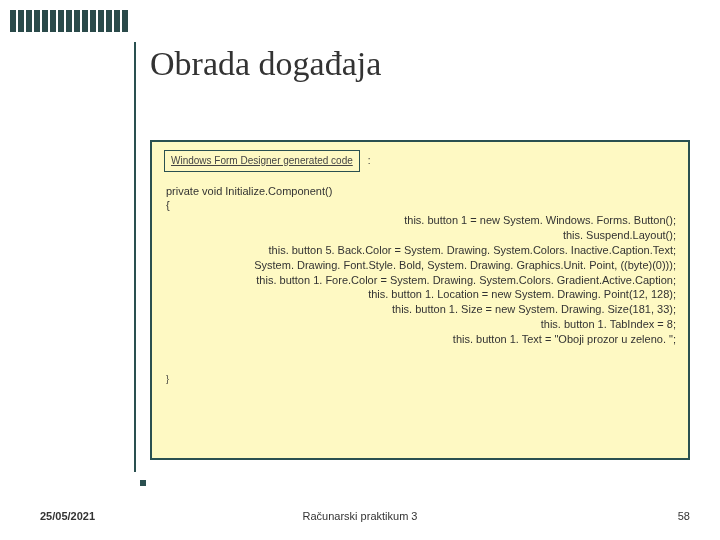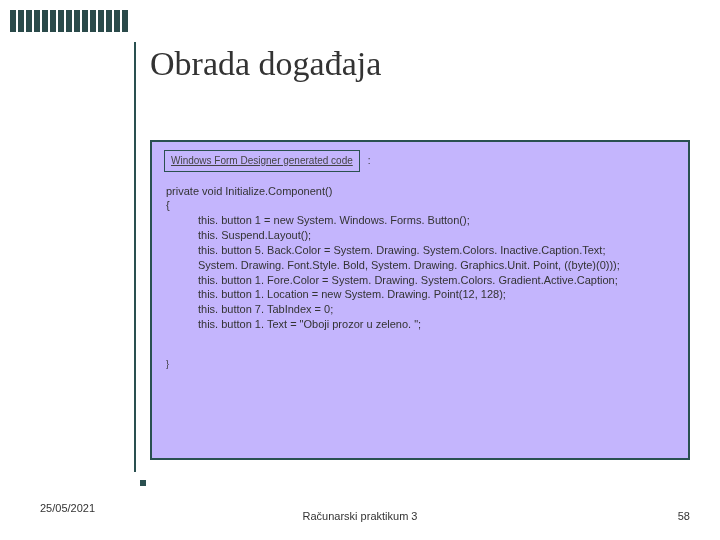--- a/index.html
+++ b/index.html
@@ -39,21 +39,21 @@
     font-weight: 400;
     color: #333;
     font-family: "Times New Roman", serif;
   }
   .code-box {
     position: absolute;
     left: 150px;
     top: 140px;
     width: 540px;
     height: 320px;
-    background: #c4b5fd;
+    background: #fef9c3;
     border: 2px solid #2a5050;
     padding: 8px 12px;
     font-size: 9.5px;
     line-height: 1.35;
     font-family: Arial, sans-serif;
     color: #333;
   }
   .wfd-row {
     display: flex;
     align-items: center;
@@ -64,39 +64,40 @@
     border: 1.5px solid #2a5050;
     padding: 3px 6px;
     color: #444;
     text-decoration: underline;
     font-size: 10px;
     display: inline-block;
   }
   .colon { font-size: 10px; }
   .code-body { padding-left: 2px; }
   .code-line { white-space: pre; font-size: 11px; }
-  .indent1 { padding-left: 32px; }
+  .indent1 { padding-left: 32px; text-align: right; }
   .bold { font-weight: bold; }
   .close-brace {
     margin-top: 26px;
     font-size: 9px;
   }
   .footer {
     position: absolute;
     bottom: 18px;
     left: 0;
     width: 100%;
     font-size: 11px;
     color: #333;
     font-family: Arial, sans-serif;
   }
   .footer-date {
     position: absolute;
     left: 40px;
-    bottom: 8px;
+    bottom: 0;
+    font-weight: bold;
   }
   .footer-center {
     position: absolute;
     left: 50%;
     transform: translateX(-50%);
     bottom: 0;
   }
   .footer-page {
     position: absolute;
     right: 30px;
@@ -144,21 +145,22 @@
 
   <div class="code-body">
     <div class="code-line">private void Initialize.Component()</div>
     <div class="code-line">{</div>
     <div class="code-line indent1">this. button 1 = new System. Windows. Forms. Button();</div>
     <div class="code-line indent1">this. Suspend.Layout();</div>
     <div class="code-line indent1">this. button 5. Back.Color = System. Drawing. System.Colors. Inactive.Caption.Text;</div>
     <div class="code-line indent1">System. Drawing. Font.Style. Bold, System. Drawing. Graphics.Unit. Point, ((byte)(0)));</div>
     <div class="code-line indent1">this. button 1. Fore.Color = System. Drawing. System.Colors. Gradient.Active.Caption;</div>
     <div class="code-line indent1">this. button 1. Location = new System. Drawing. Point(12, 128);</div>
-    <div class="code-line indent1">this. button 7. TabIndex = 0;</div>
+    <div class="code-line indent1">this. button 1. Size = new System. Drawing. Size(181, 33);</div>
+    <div class="code-line indent1">this. button 1. TabIndex = 8;</div>
     <div class="code-line indent1">this. button 1. Text = "Oboji prozor u zeleno. ";</div>
     <div class="code-line close-brace">}</div>
   </div>
 </div>
 
 <div class="bullet"></div>
 
 <div class="footer">
   <span class="footer-date">25/05/2021</span>
   <span class="footer-center">Računarski praktikum 3</span>

